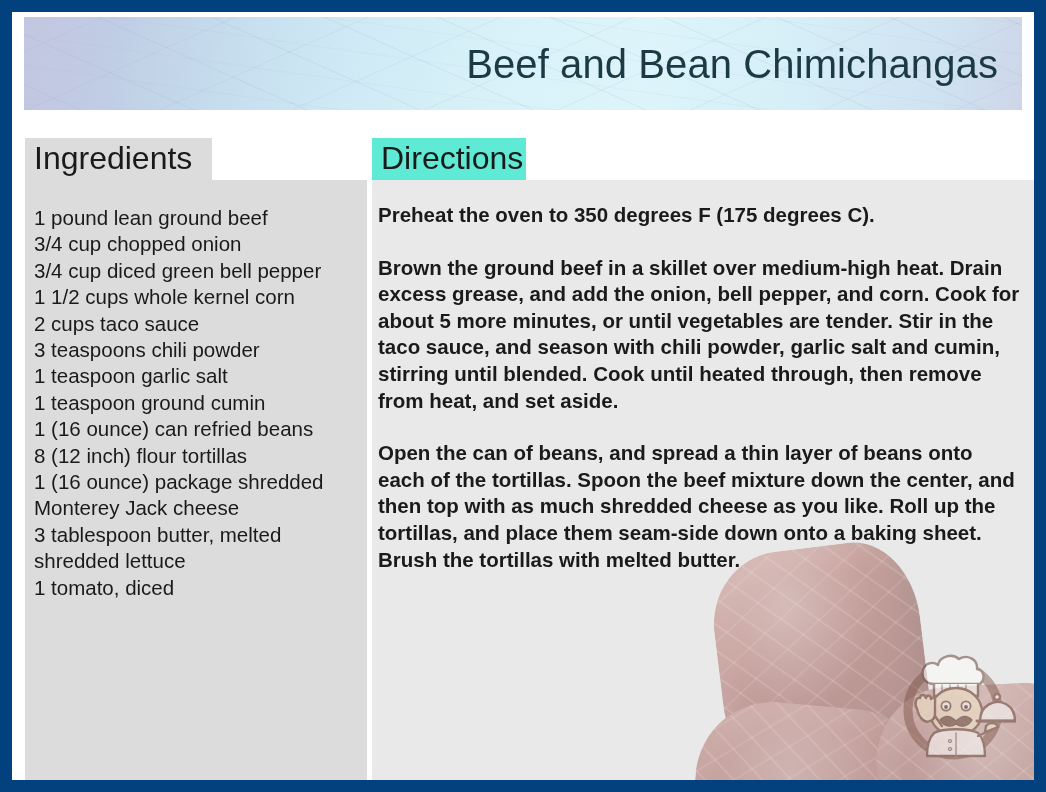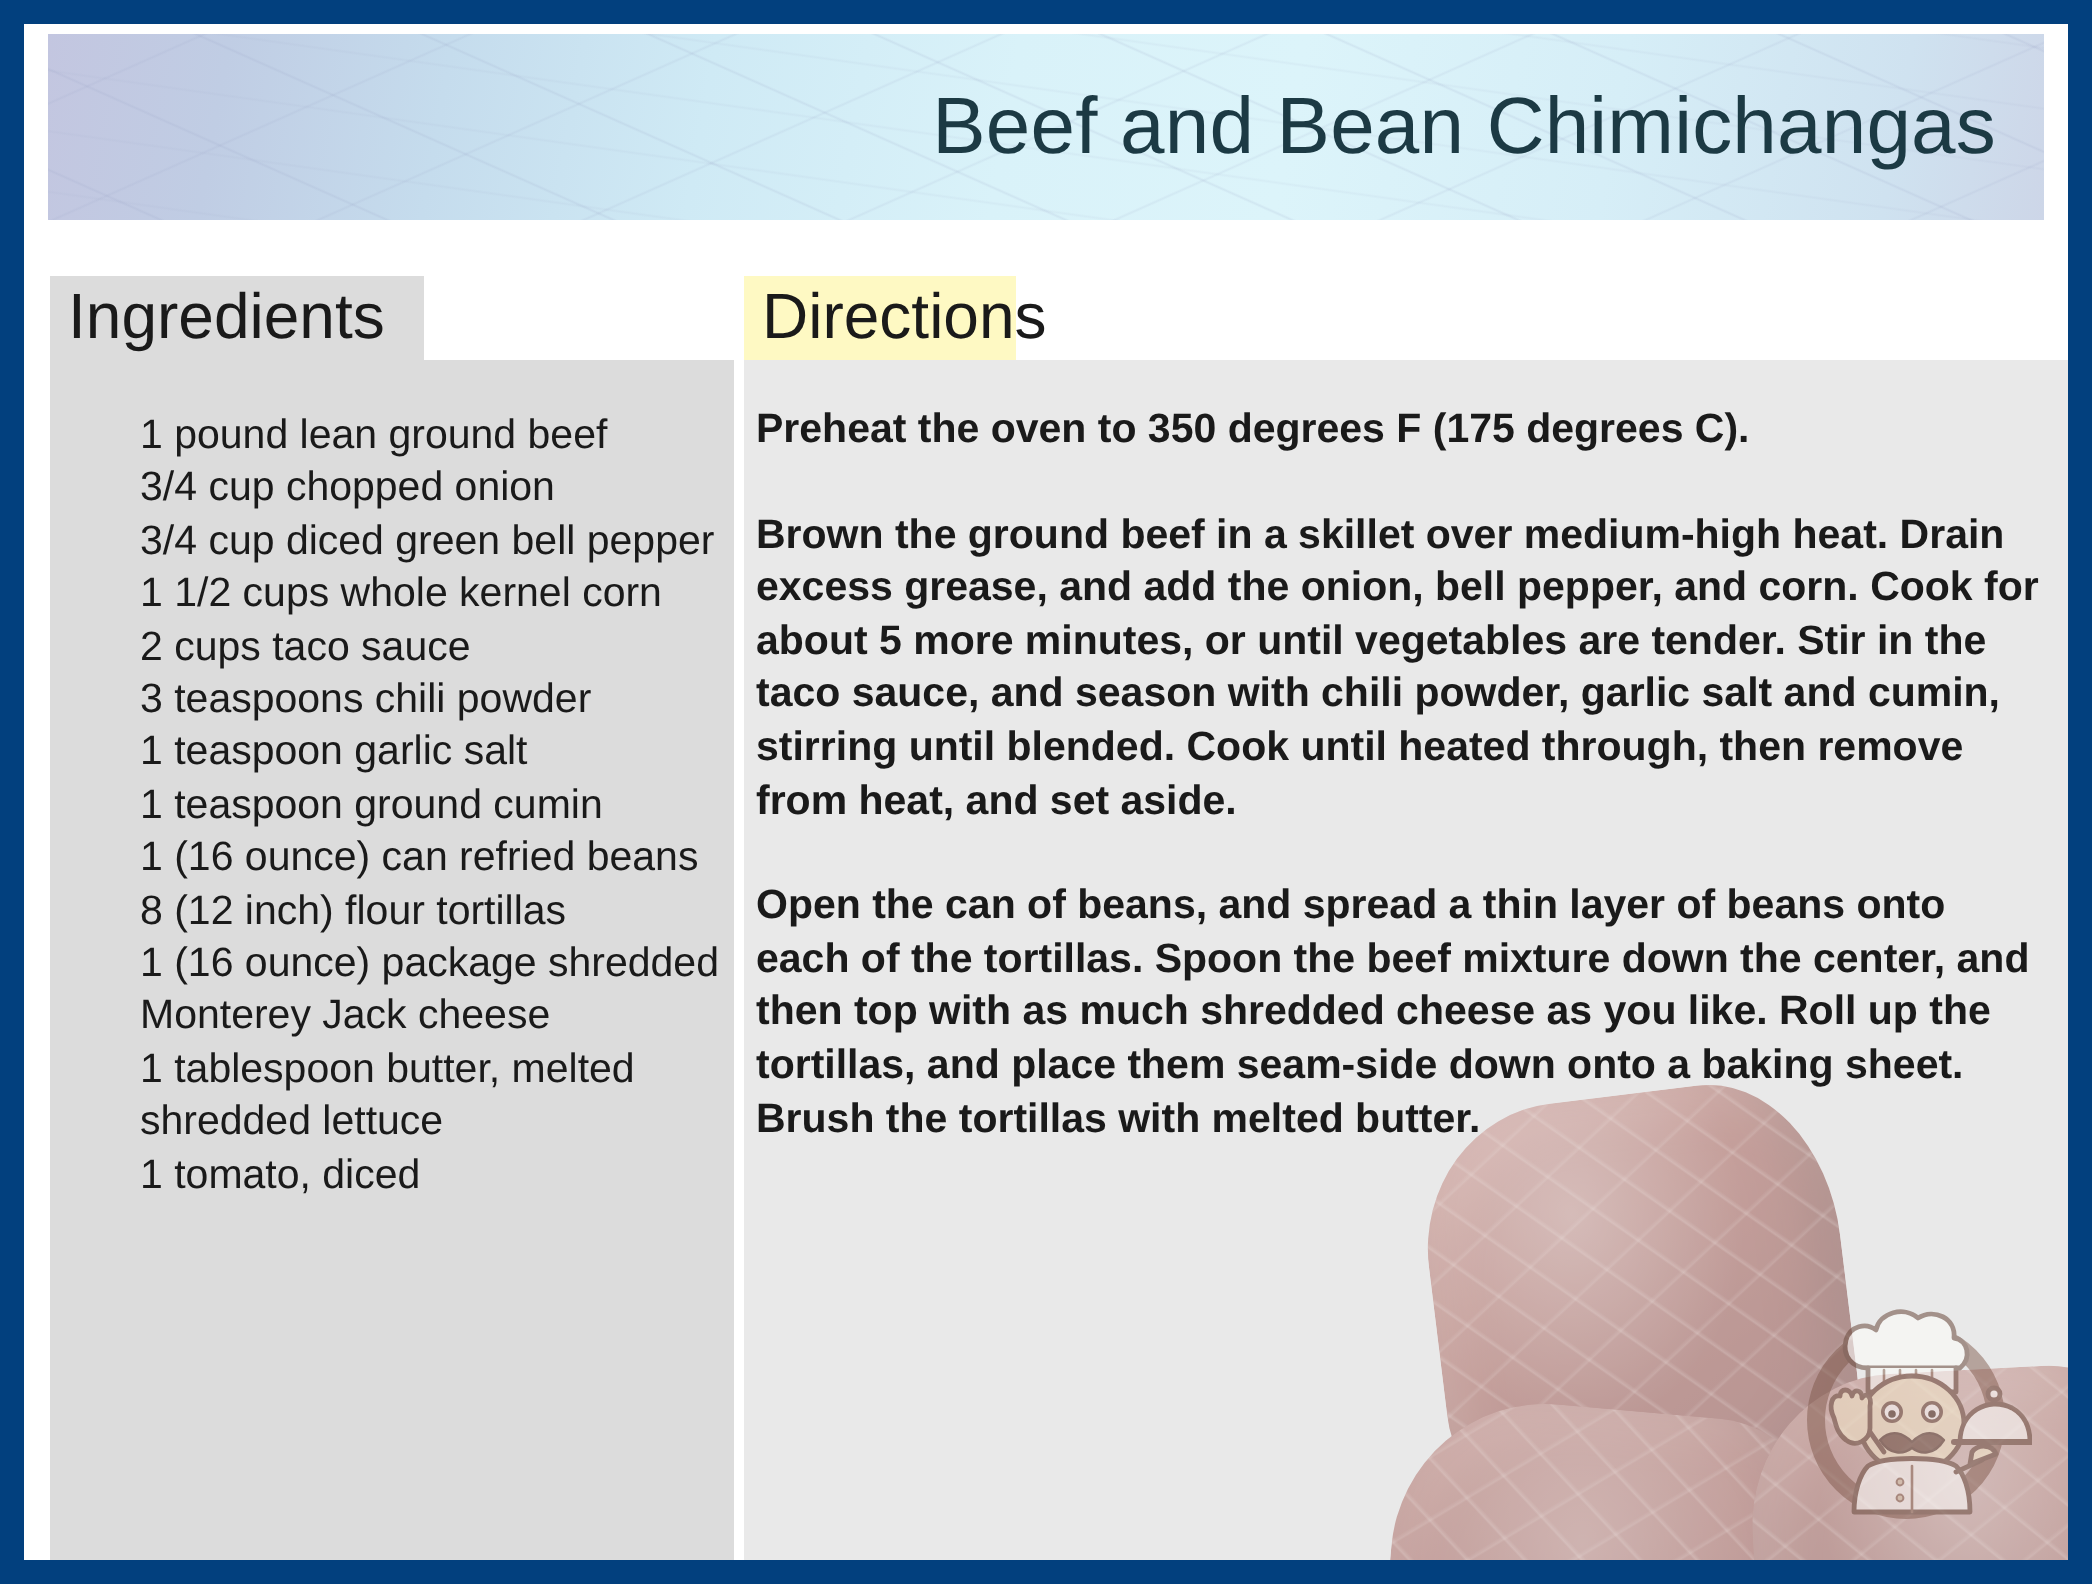--- a/index.html
+++ b/index.html
@@ -102,30 +102,29 @@
     position: absolute;
     left: 9px;
     top: 25px;
     right: 6px;
     font-size: 20.5px;
     line-height: 26.4px;
     color: #1a1a1a;
   }
   #ing-list .ing-item {
     white-space: nowrap;
-    margin-left: 36px;
   }
 
   #dir-tab {
     position: absolute;
     left: 360px;
     top: 126px;
-    width: 136px;
+    width: 154px;
     height: 42px;
-    background: #fef9c3;
+    background: #5eead4;
   }
   #dir-tab-label {
     position: absolute;
     left: 9px;
     top: 2px;
     font-size: 32px;
     color: #1a1a1a;
     white-space: nowrap;
   }
   #dir-panel {
@@ -240,21 +239,21 @@
         <div class="ing-item">3/4 cup diced green bell pepper</div>
         <div class="ing-item">1 1/2 cups whole kernel corn</div>
         <div class="ing-item">2 cups taco sauce</div>
         <div class="ing-item">3 teaspoons chili powder</div>
         <div class="ing-item">1 teaspoon garlic salt</div>
         <div class="ing-item">1 teaspoon ground cumin</div>
         <div class="ing-item">1 (16 ounce) can refried beans</div>
         <div class="ing-item">8 (12 inch) flour tortillas</div>
         <div class="ing-item">1 (16 ounce) package shredded</div>
         <div class="ing-item">Monterey Jack cheese</div>
-        <div class="ing-item">1 tablespoon butter, melted</div>
+        <div class="ing-item">3 tablespoon butter, melted</div>
         <div class="ing-item">shredded lettuce</div>
         <div class="ing-item">1 tomato, diced</div>
       </div>
   </div>
 
   <div id="dir-tab">
     <div id="dir-tab-label">Directions</div>
   </div>
   <div id="dir-panel">
 

